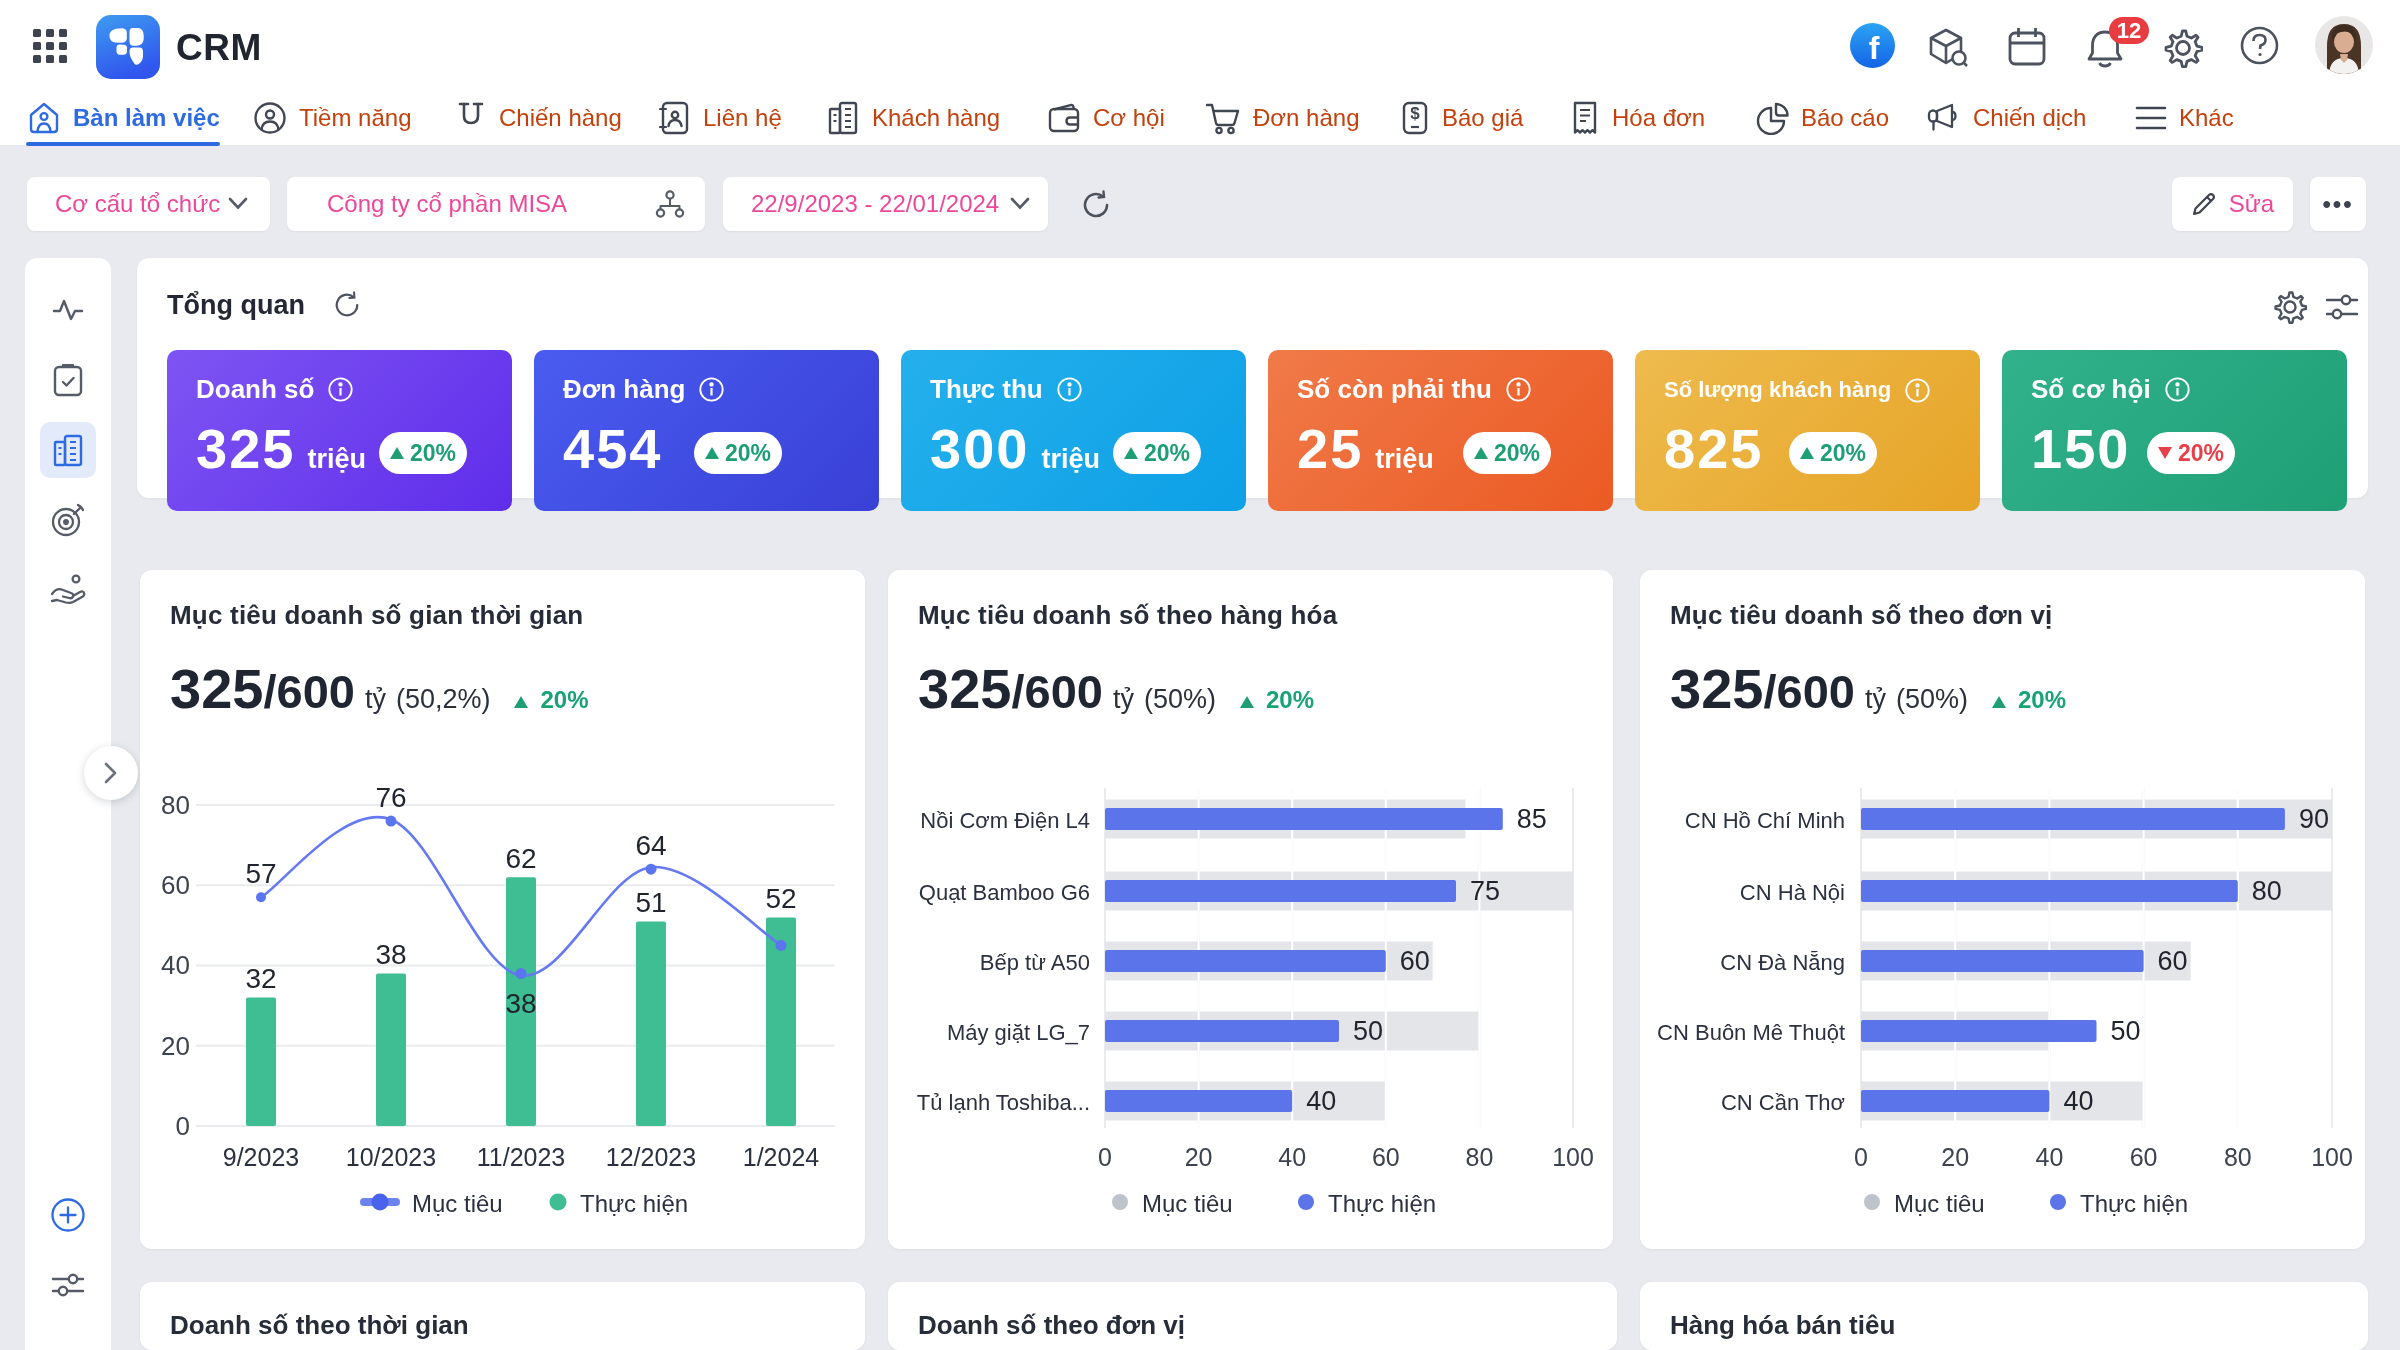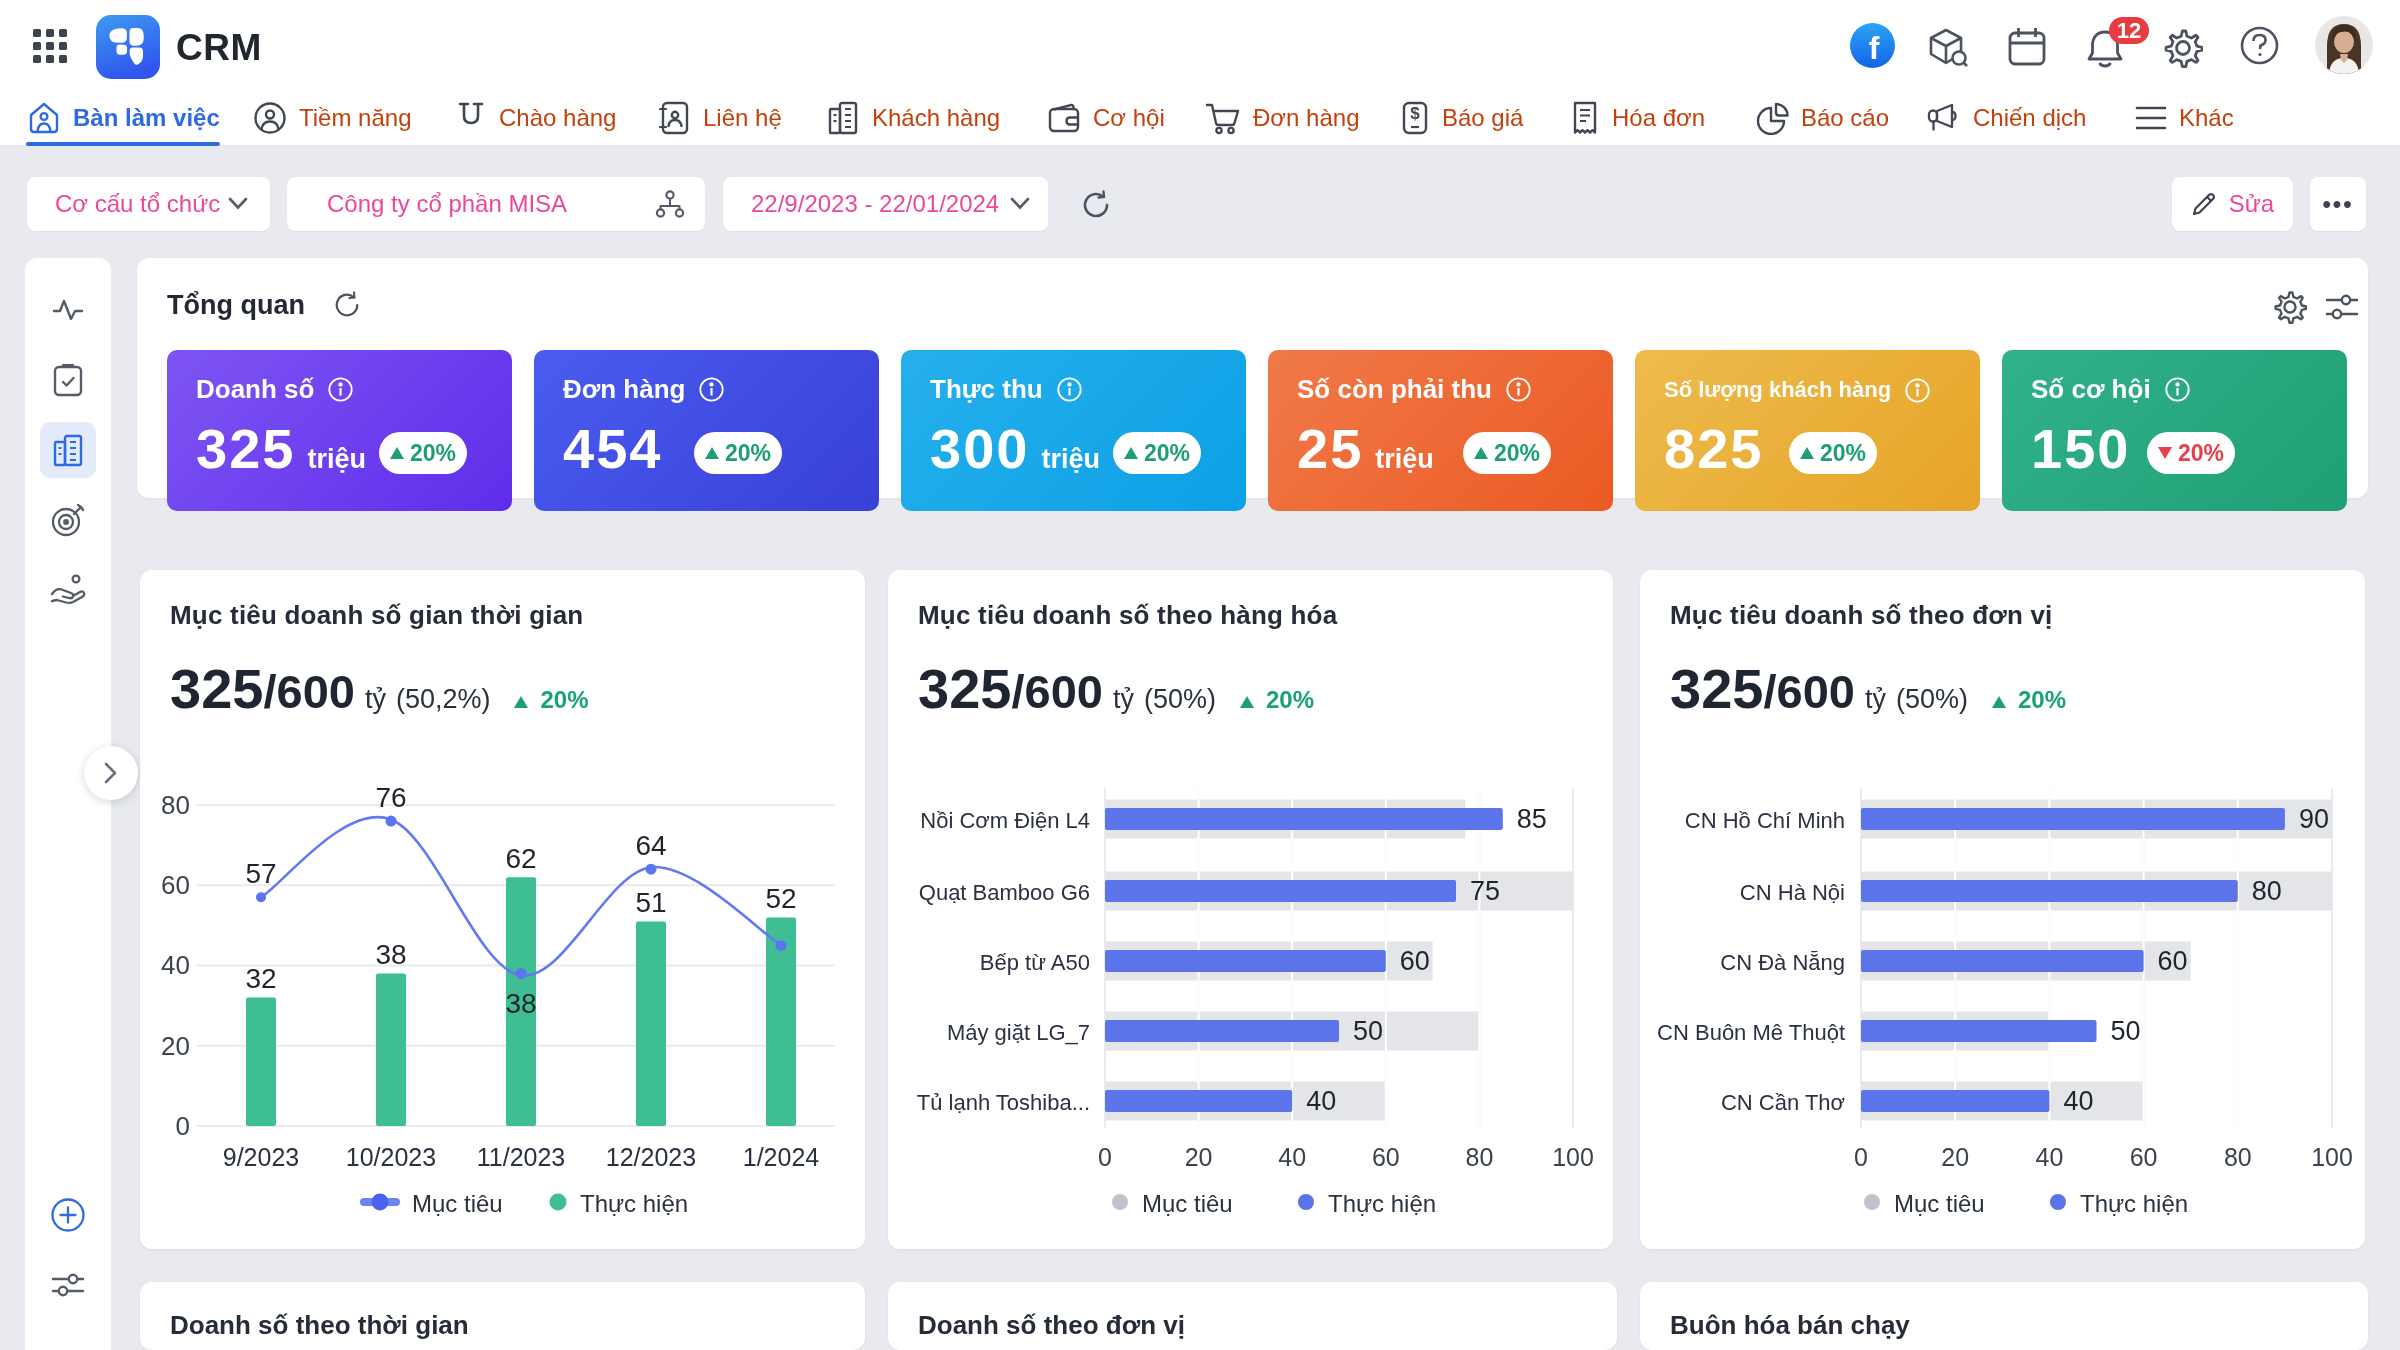--- a/index.html
+++ b/index.html
@@ -146,21 +146,21 @@
       <path d="M8.5 28.5 Q9.5 20.5 17 20.5 Q24.5 20.5 25.5 28.5" stroke="#404753"></path>
     </svg>
     <span>Tiềm năng</span>
   </div>
   <div class="tab" style="left:455px">
     <svg class="ic" width="32" height="34" viewBox="0 0 32 34" fill="none" stroke="#404753" stroke-width="2.6" stroke-linecap="round">
       <path d="M9 3 L9 15 Q9 22 16 22 Q23 22 23 15 L23 3"></path>
       <path d="M5 3 L13 3 M19 3 L27 3"></path>
       <path d="M16 22 L16 31" stroke-width="0"></path>
     </svg>
-    <span>Chào hàng</span>
+    <span>Chiến hàng</span>
   </div>
   <div class="tab" style="left:659px">
     <svg class="ic" width="32" height="34" viewBox="0 0 32 34" fill="none" stroke="#404753" stroke-width="2.4" stroke-linejoin="round" stroke-linecap="round">
       <rect x="4" y="2" width="24" height="30" rx="4"></rect>
       <path d="M1 8 L7 8 M1 26 L7 26" stroke-width="2.2"></path>
       <circle cx="16" cy="14" r="3.2"></circle>
       <path d="M9.5 25 Q10.5 19 16 19 Q21.5 19 22.5 25"></path>
     </svg>
     <span>Liên hệ</span>
   </div>
@@ -618,14 +618,14 @@
     <text x="440" y="512" font-size="24" fill="#2b3140">Thực hiện</text>
   </svg>
 </div>
 <div class="bcard card" style="left:140px;width:725px">
     <h3>Doanh số theo thời gian</h3>
   </div>
 <div class="bcard card" style="left:888px;width:729px">
     <h3>Doanh số theo đơn vị</h3>
   </div>
 <div class="bcard card" style="left:1640px;width:728px">
-    <h3>Buôn hóa bán chạy</h3>
+    <h3>Hàng hóa bán tiêu</h3>
   </div>
 
 </body></html>

